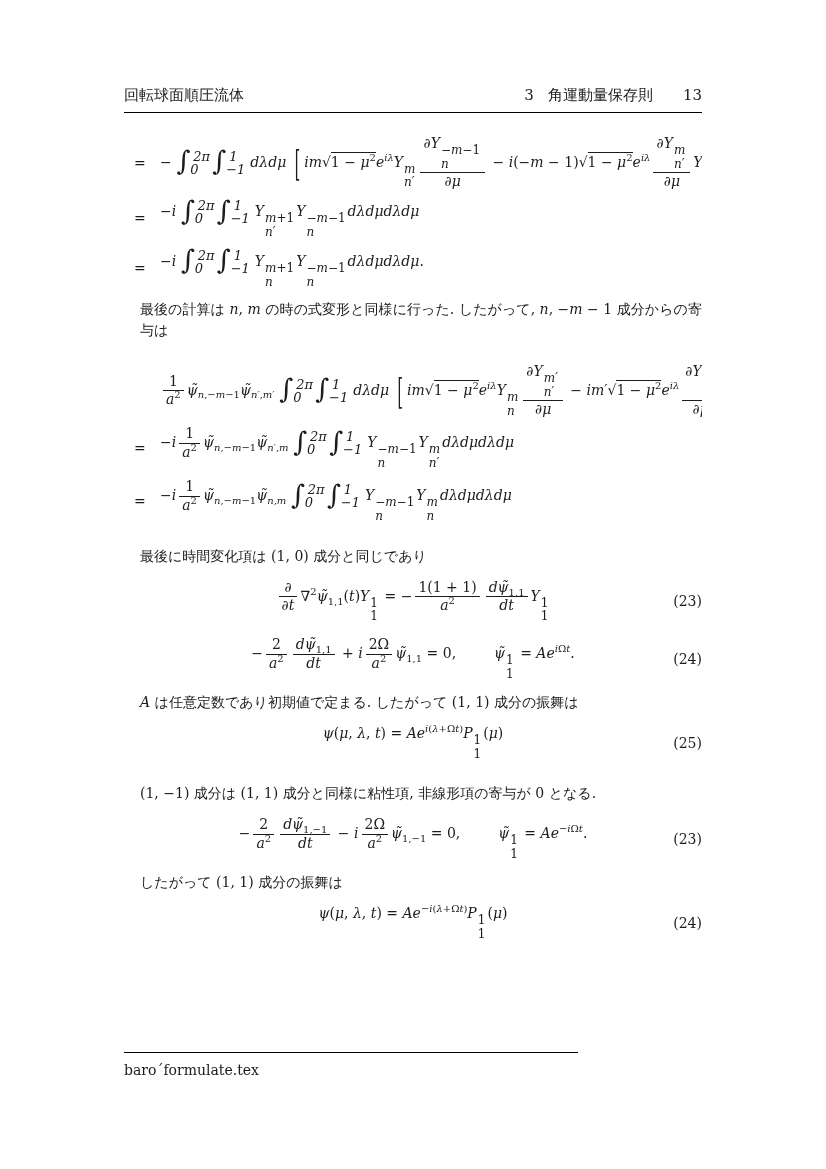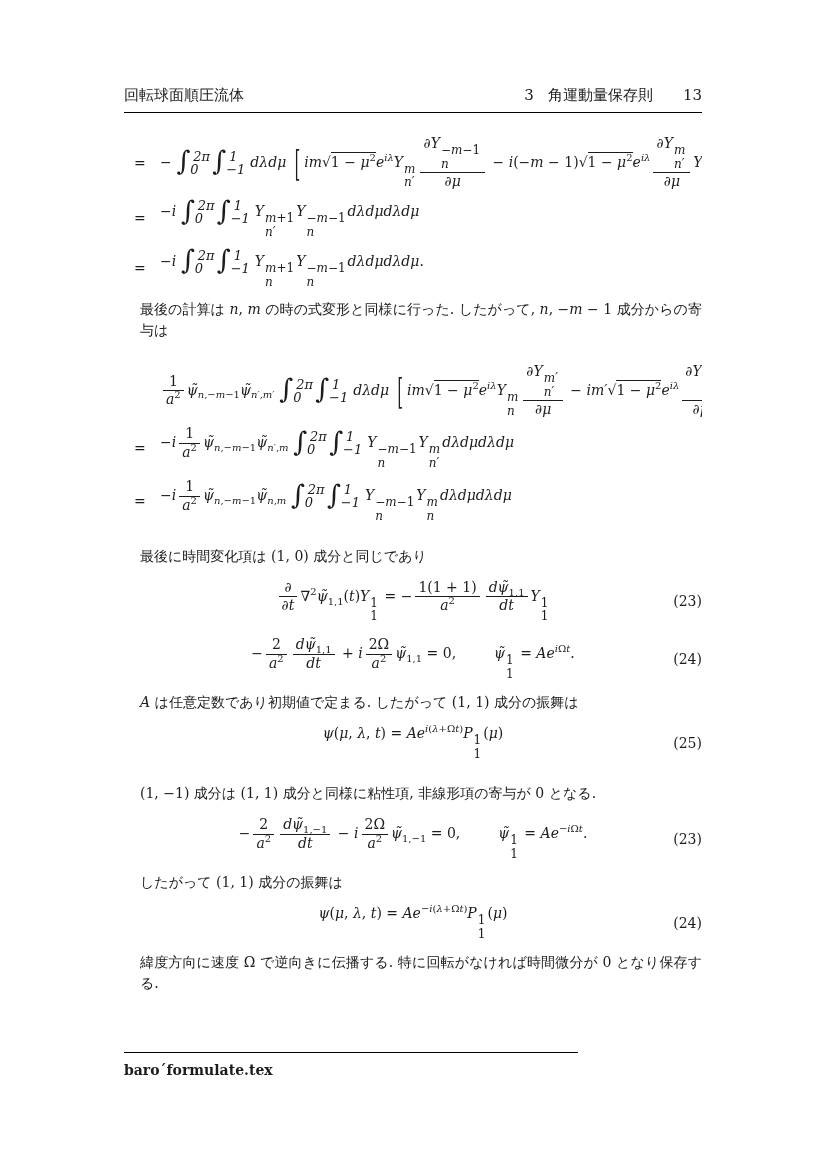--- a/index.html
+++ b/index.html
@@ -47,21 +47,21 @@
   .f > span { display:block; padding:0 3px; }
   .f > span:first-child { border-bottom:1px solid #1c1c1c; }
   .sq { white-space:nowrap; }
   .sq .rd { border-top:1.2px solid #1c1c1c; padding-top:1px; }
   .bk { display:inline-block; transform:scaleY(2.5); vertical-align:middle;
         margin:0 4px; font-weight:300; }
   .qq { display:inline-block; width:38px; }
 
   footer { position:absolute; left:124px; right:124px; top:1052px;
            border-top:1.4px solid #000; padding-top:9px; font-size:14px;
-           display:flex; justify-content:space-between;font-weight:bold; }
+           display:flex; justify-content:space-between; }
 </style>
 </head>
 <body>
 
 <div class="page">
   <div class="inner">
 
     <header>
       <span>回転球面順圧流体</span>
       <span class="hright">
@@ -284,21 +284,20 @@
       <p>したがって (1, 1) 成分の振舞は</p>
 
       <div class="disp">
         <span class="ebody"><i>ψ</i>(<i>μ</i>, <i>λ</i>, <i>t</i>) = <i>Ae</i><sup>−<i>i</i>(<i>λ</i>+Ω<i>t</i>)</sup><i>P</i><span class="ss">
               <span>1</span>
               <span>1</span>
             </span>(<i>μ</i>)</span>
         <span class="eqnum">(24)</span>
       </div>
 
-      <p>緯度方向に速度 Ω で逆向きに伝播する. 特に回転がなければ時間微分が 0 となり保存する.</p>
 
     </main>
   </div>
 
   <footer>
     <span>baro´formulate.tex</span>
   </footer>
 </div>
 
 </body></html>

